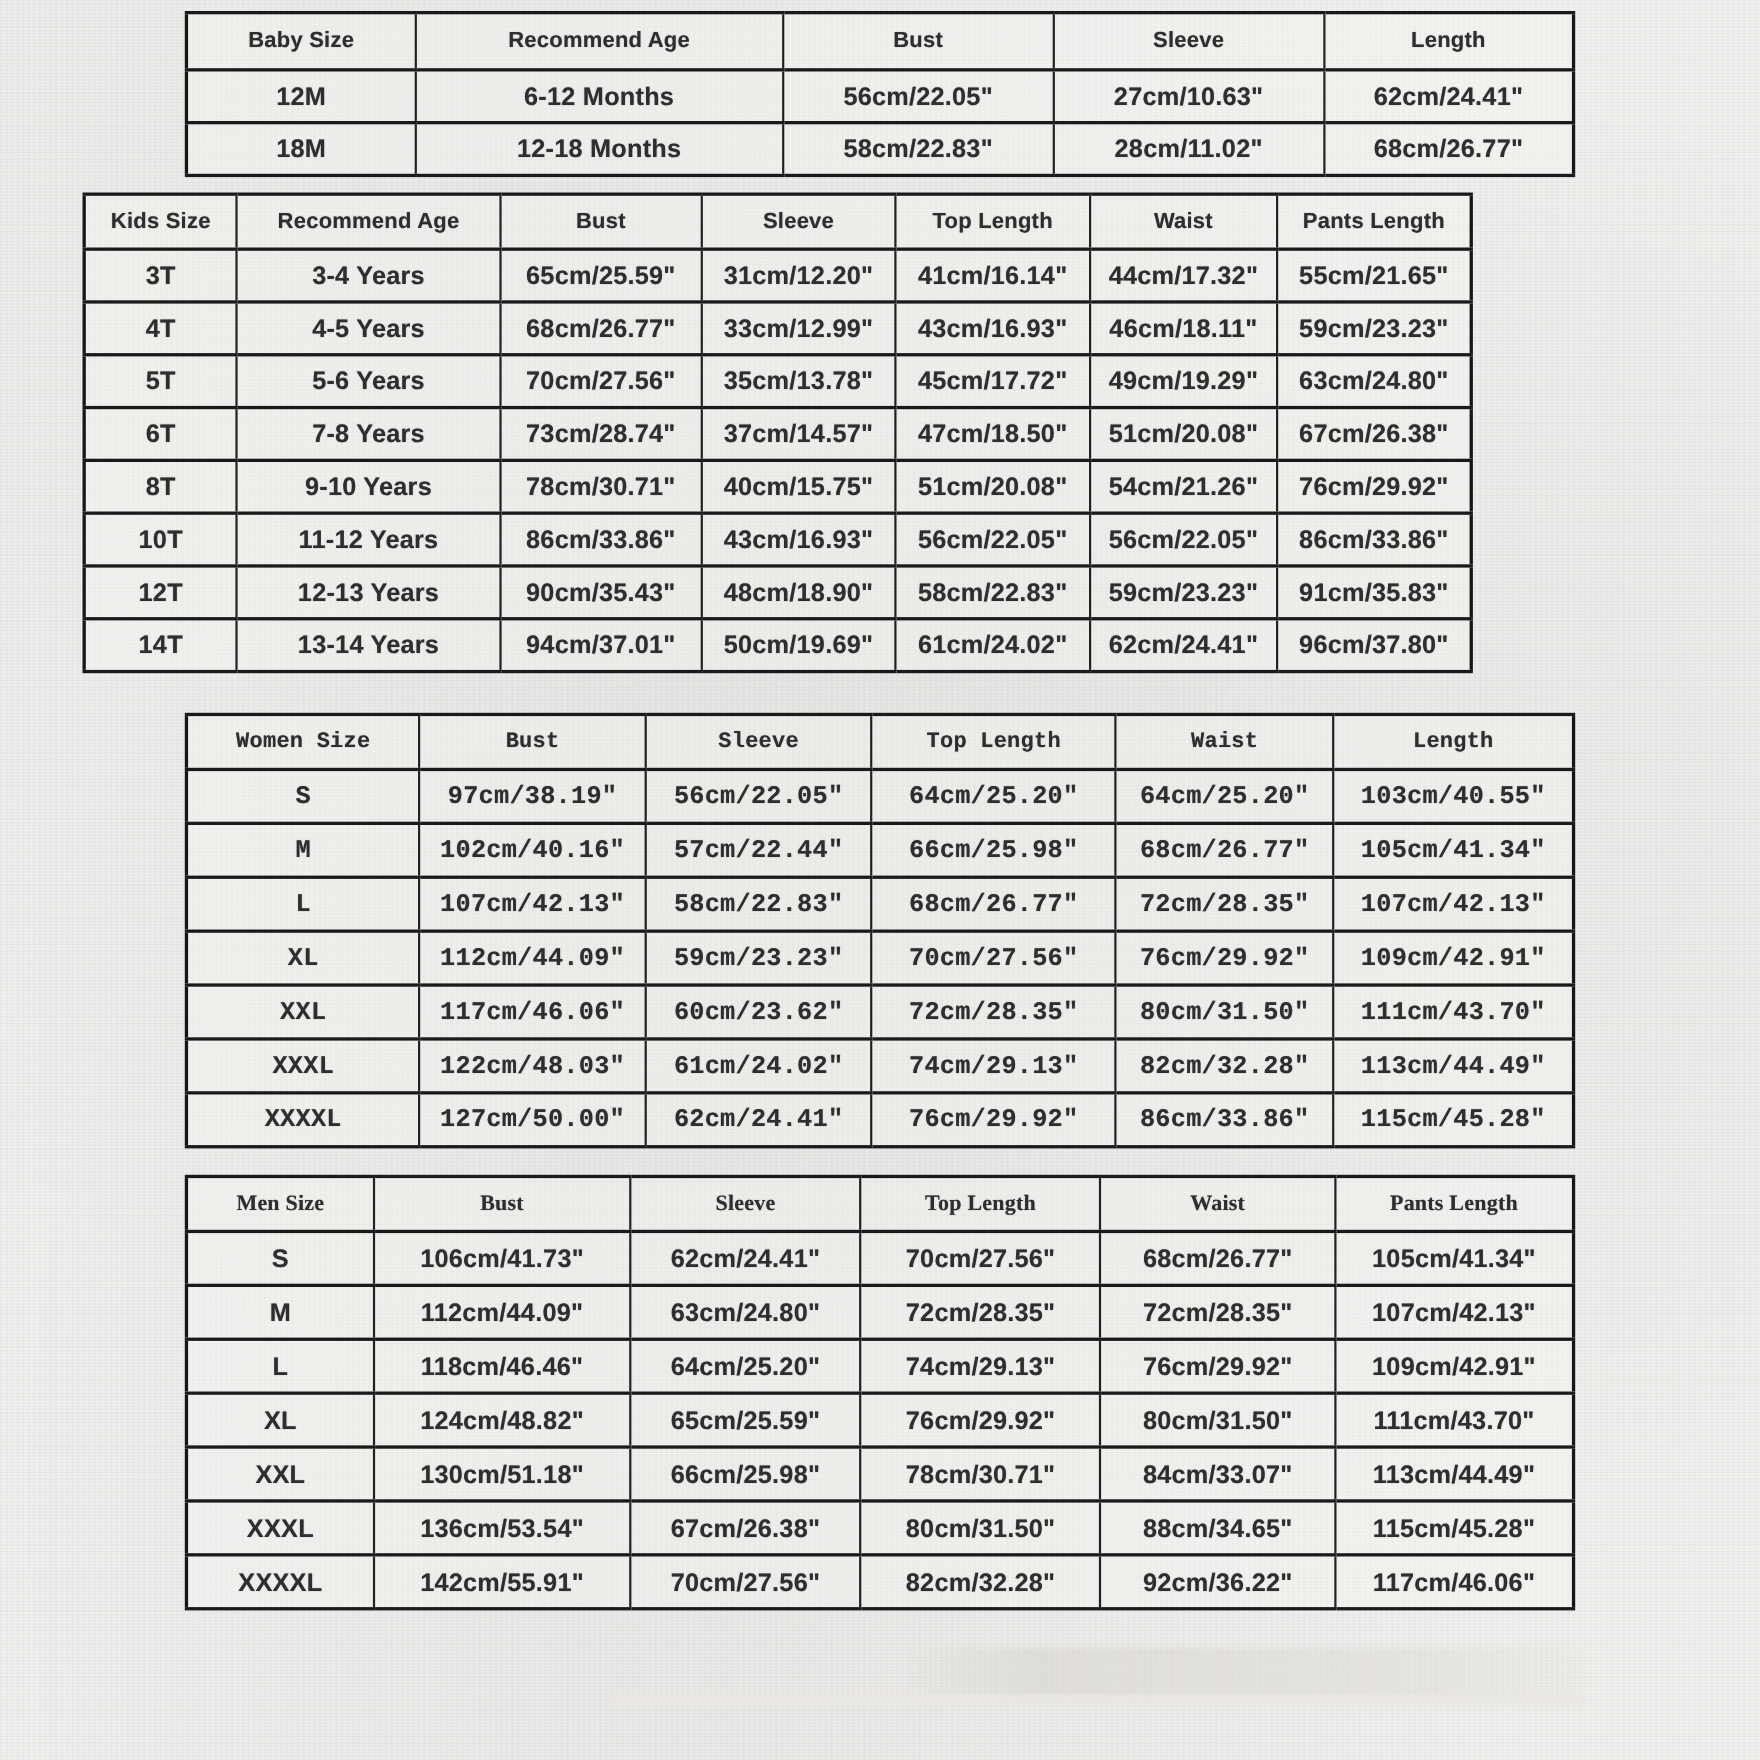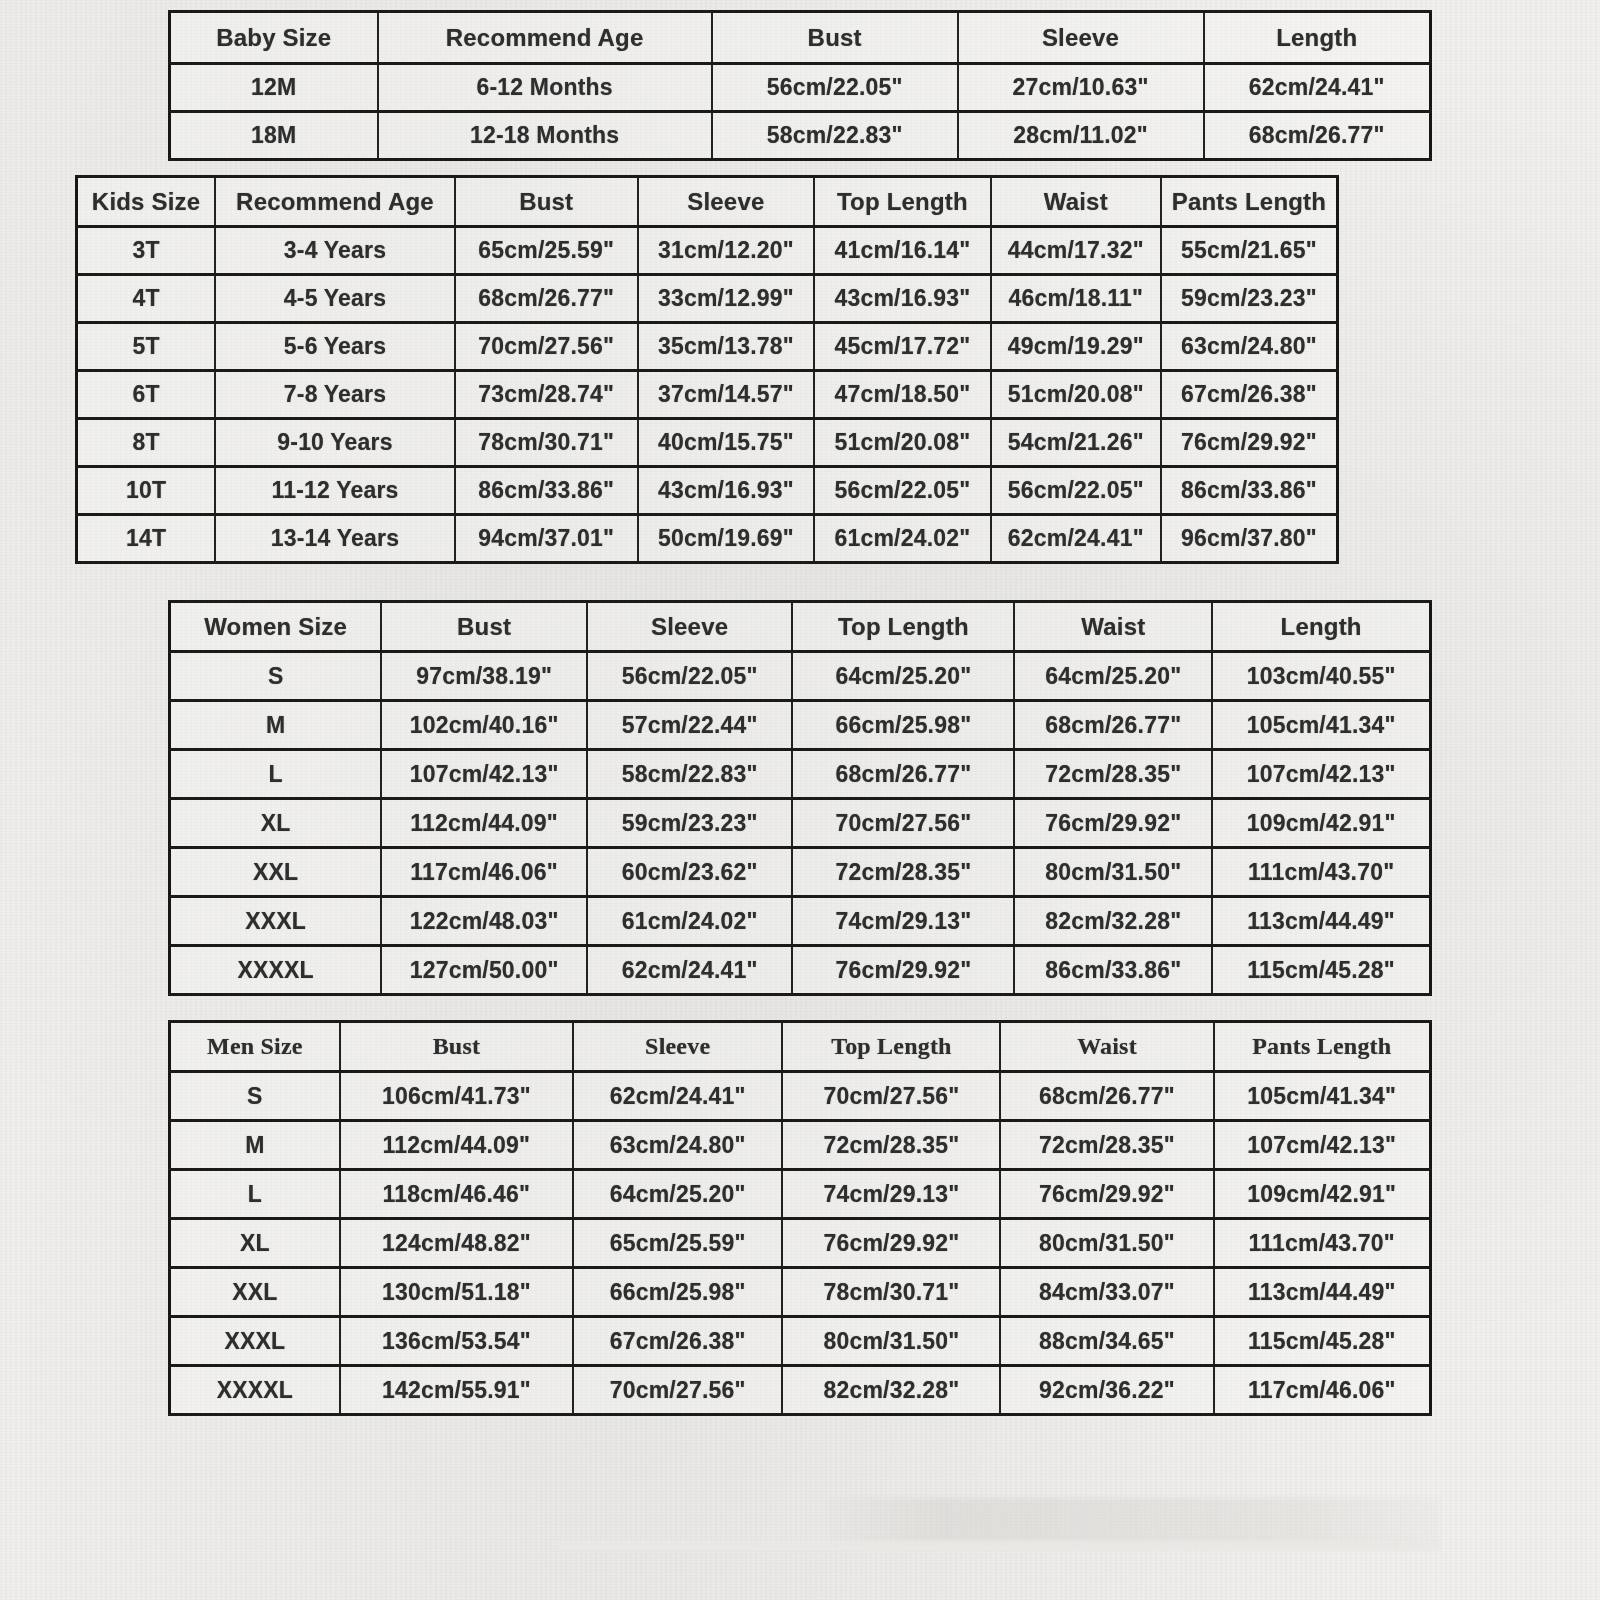--- a/index.html
+++ b/index.html
@@ -32,26 +32,26 @@
     border-bottom: 3px solid #1a1a1a;
     text-align: center;
     vertical-align: middle;
     color: #2e2e2e;
     font-weight: 700;
     letter-spacing: 0.2px;
     text-shadow: 0 0 1px rgba(60,60,58,0.55);
     overflow: hidden;
     white-space: nowrap;
   }
-  .size-table th { font-size: 24px; }
+  .size-table th { font-size: 20px; }
   .size-table td { font-size: 23px; }
 
   .t0 { margin: 10px 0 14px 168px; }
   .t1 { margin: 0 0 36px 75px; }
-  .t2 { margin: 0 0 24px 168px; }
+  .t2 { margin: 0 0 24px 168px; font-family: Liberation Mono, monospace; }
   .t3 { margin: 0 0 0 168px; }
 
   .t0 thead tr { height: 52px; }
   .t0 tbody tr { height: 48px; }
   .t1 thead tr { height: 50px; }
   .t1 tbody tr { height: 48px; }
   .t2 thead tr { height: 50px; }
   .t2 tbody tr { height: 49px; }
   .t3 thead tr { height: 50px; font-family: Liberation Serif, serif; }
   .t3 tbody tr { height: 49px; }
@@ -187,20 +187,29 @@
         <tr>
           <td>10T</td>
           <td>11-12 Years</td>
           <td>86cm/33.86"</td>
           <td>43cm/16.93"</td>
           <td>56cm/22.05"</td>
           <td>56cm/22.05"</td>
           <td>86cm/33.86"</td>
         </tr>
         <tr>
+          <td>12T</td>
+          <td>12-13 Years</td>
+          <td>90cm/35.43"</td>
+          <td>48cm/18.90"</td>
+          <td>58cm/22.83"</td>
+          <td>59cm/23.23"</td>
+          <td>91cm/35.83"</td>
+        </tr>
+        <tr>
           <td>14T</td>
           <td>13-14 Years</td>
           <td>94cm/37.01"</td>
           <td>50cm/19.69"</td>
           <td>61cm/24.02"</td>
           <td>62cm/24.41"</td>
           <td>96cm/37.80"</td>
         </tr>
       </tbody>
     </table>

